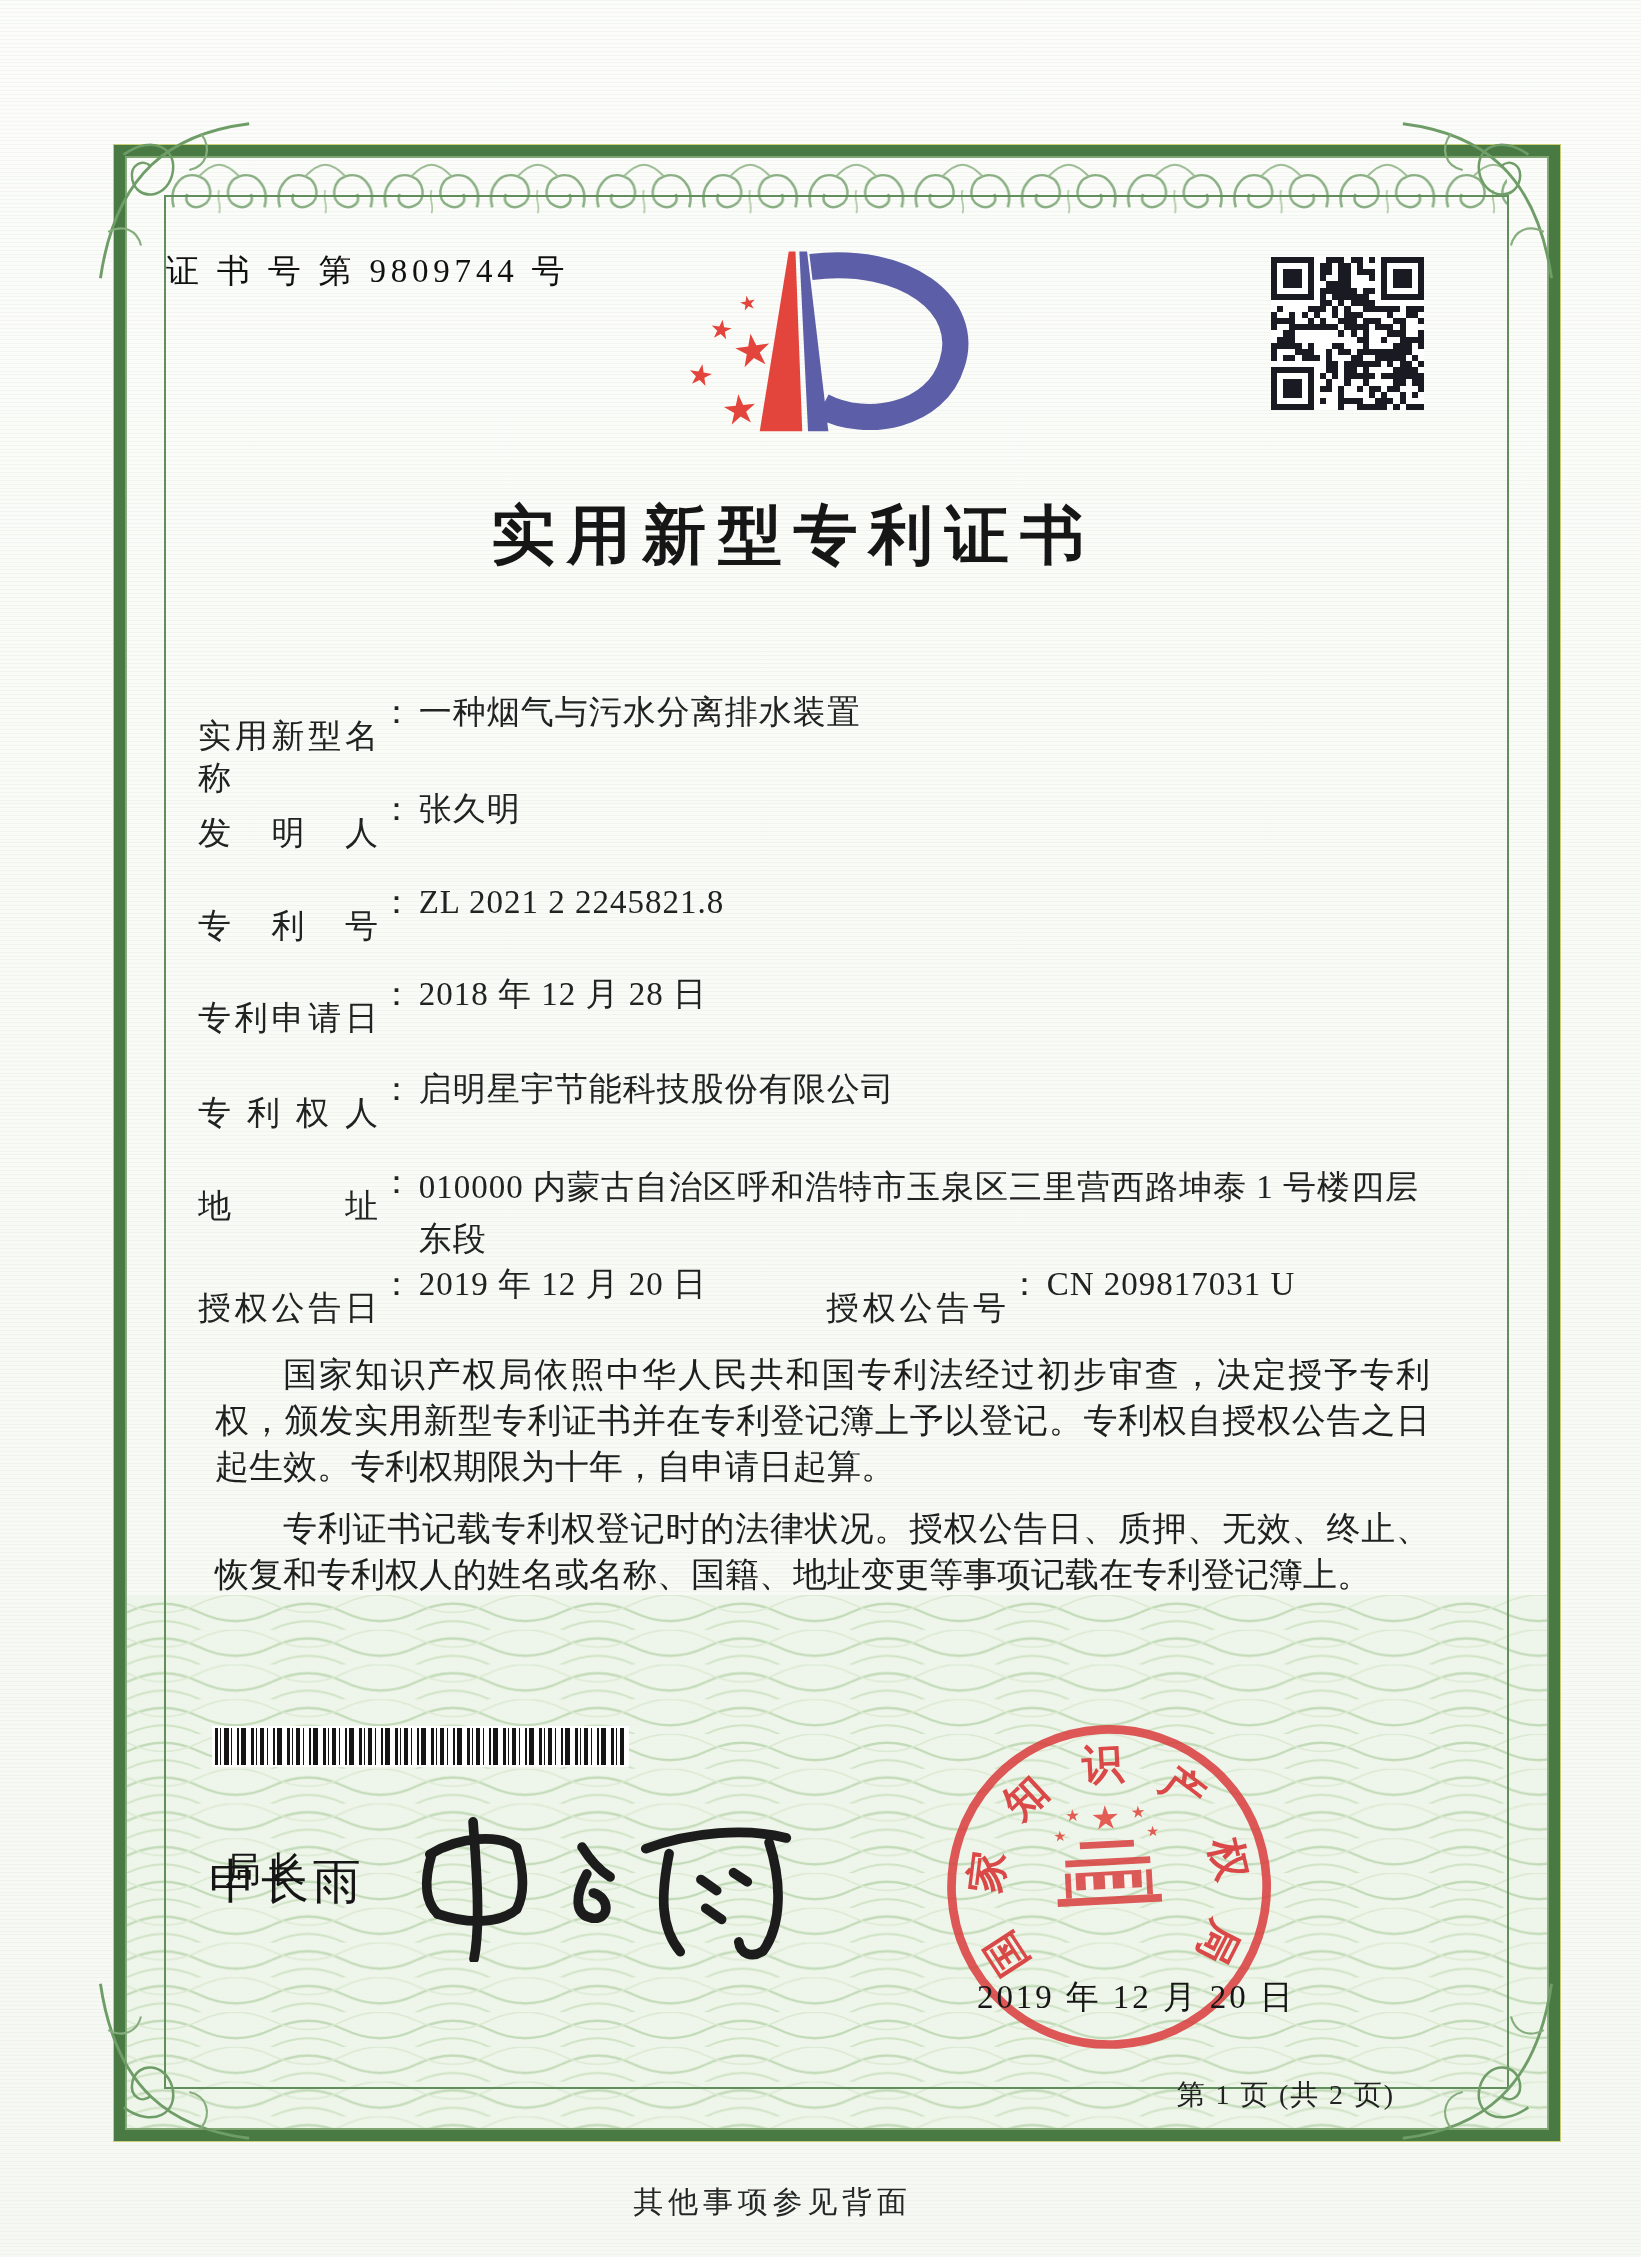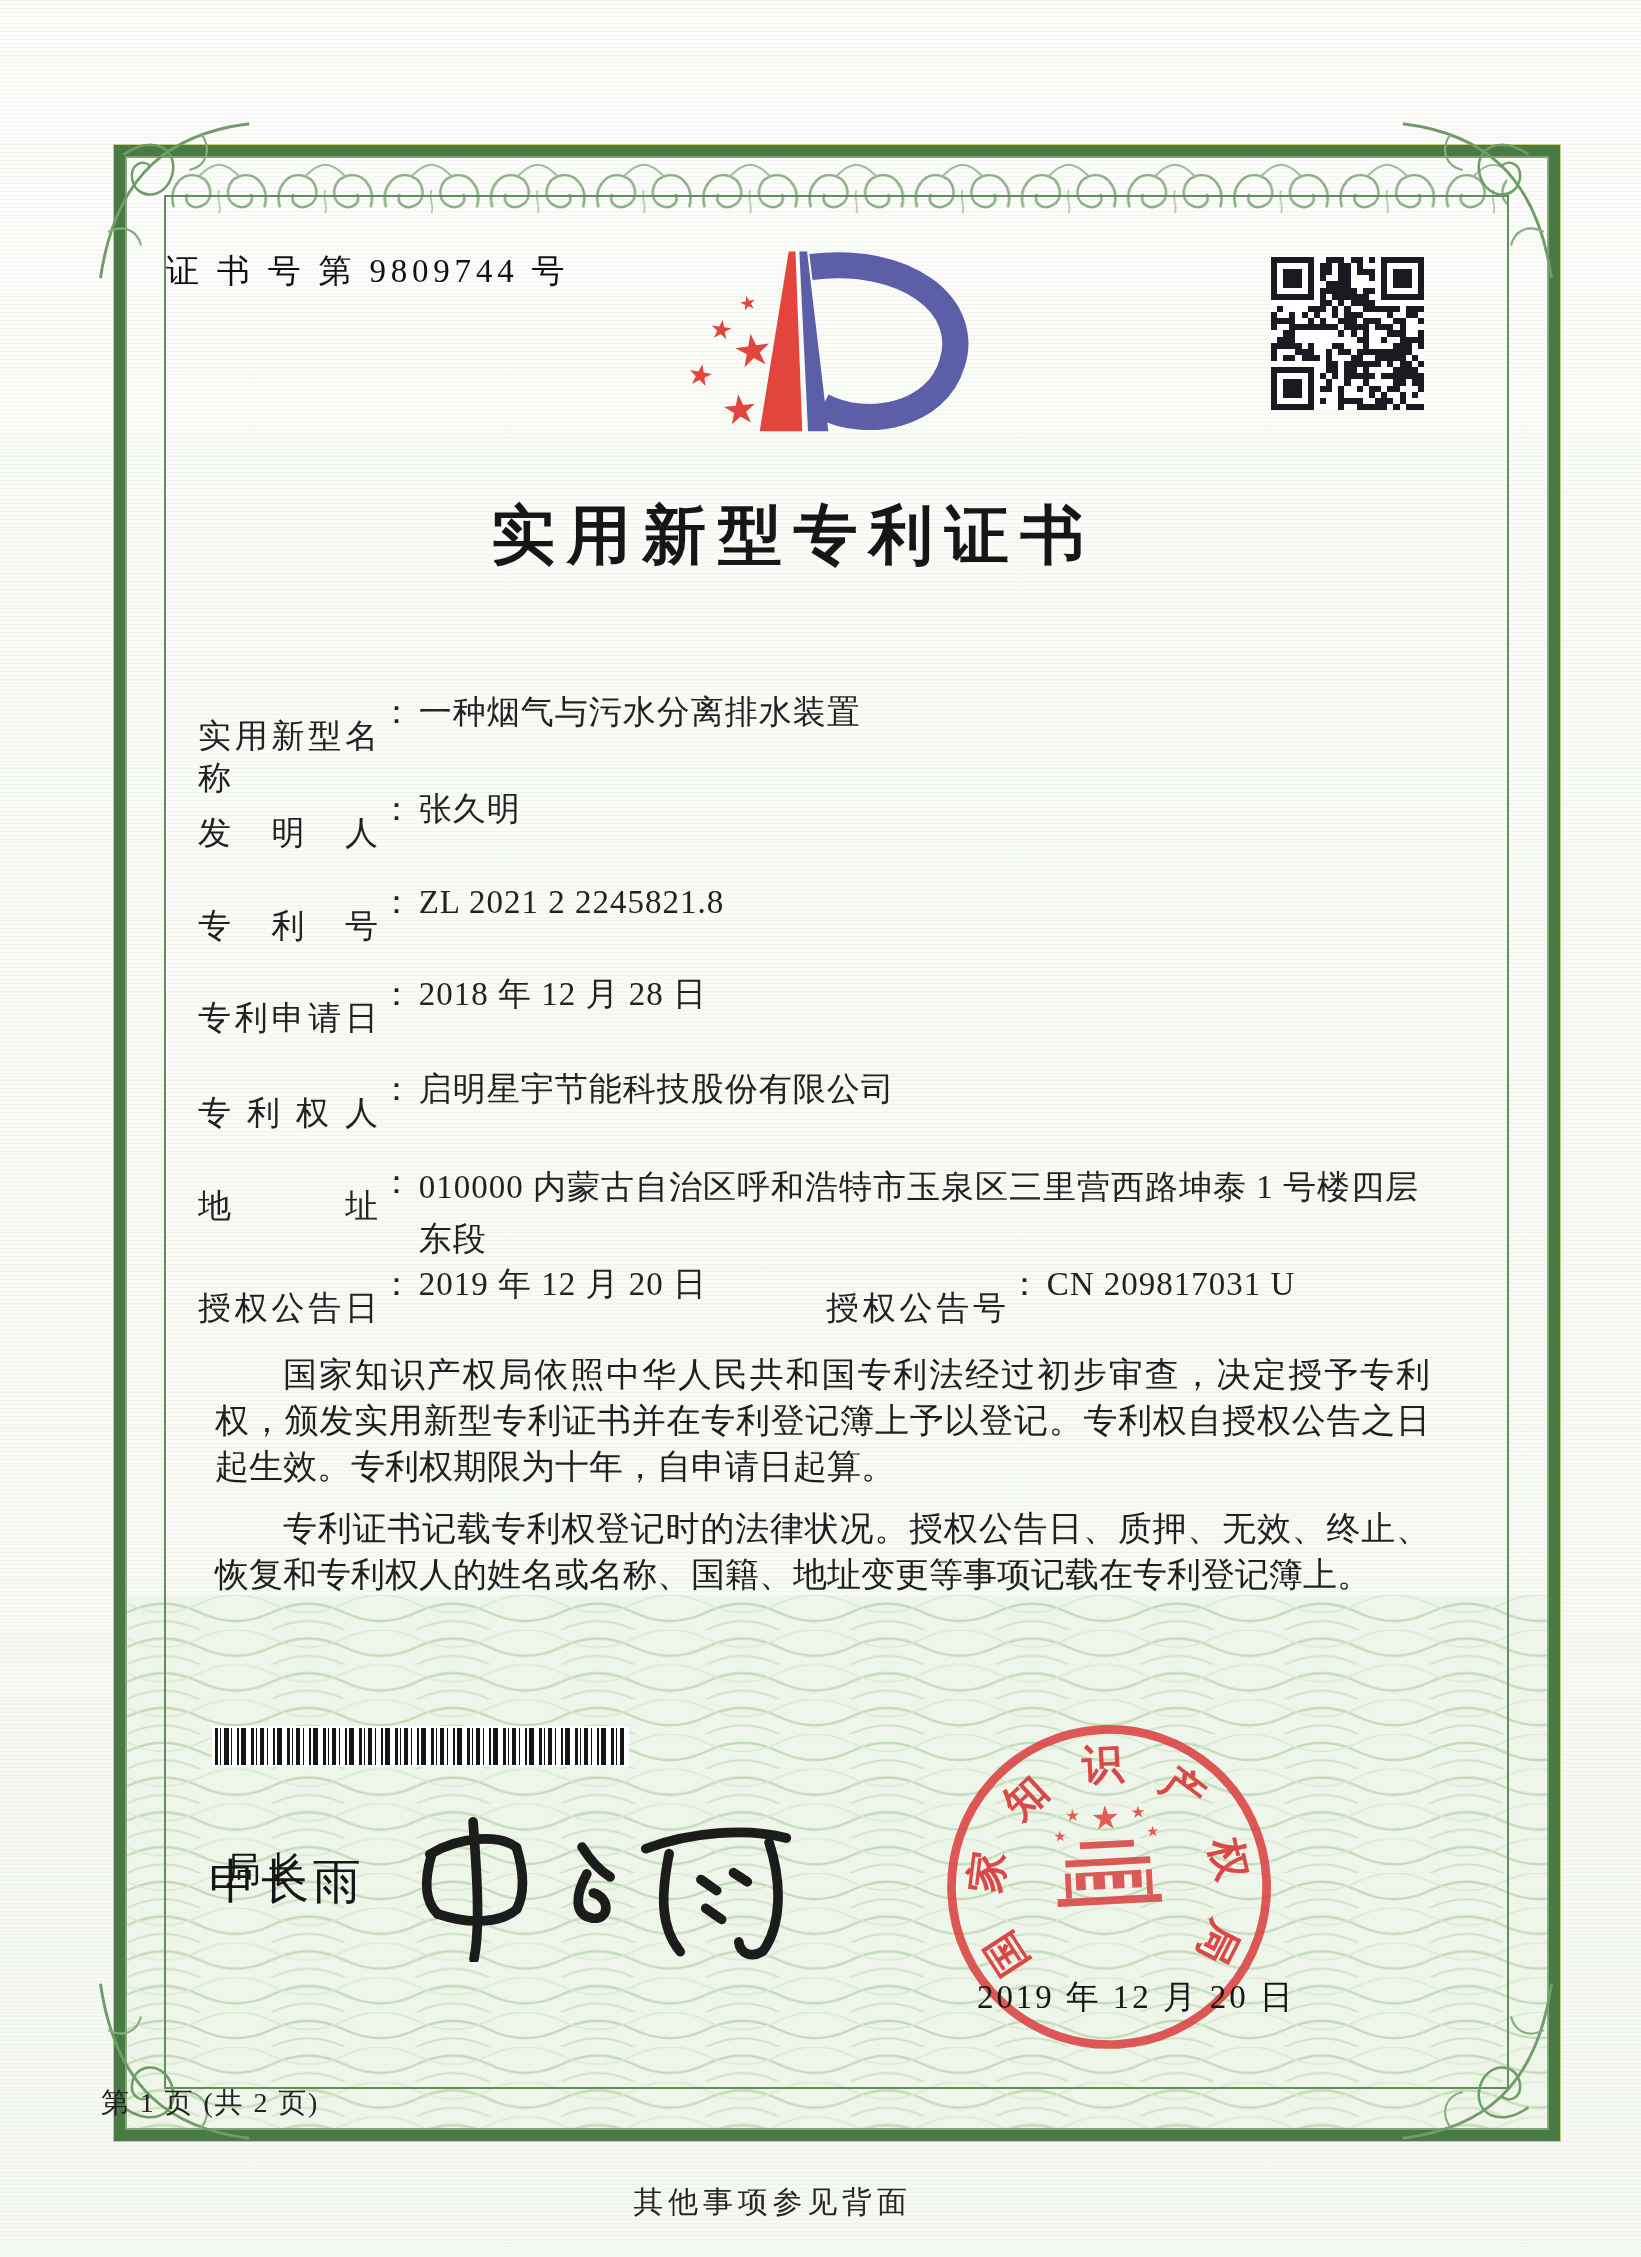--- a/index.html
+++ b/index.html
@@ -48,21 +48,21 @@
       #151515 0 2.9px,#fff 2.9px 4.8px,#151515 4.8px 5.8px,#fff 5.8px 8.7px,
       #151515 8.7px 13.5px,#fff 13.5px 16.4px,#151515 16.4px 17.4px,#fff 17.4px 22px,
       #151515 22px 24px,#fff 24px 26px,#151515 26px 31px,#fff 31px 36px);}
   .director-label{position:absolute;left:209px;top:1846px;font-size:36px;letter-spacing:7.7px;z-index:4;color:#151515;margin-left:16px;}
   .director-name{position:absolute;left:209px;top:1850px;font-size:48px;letter-spacing:3.9px;z-index:4;color:#151515;}
   .signature{position:absolute;left:394px;top:1788px;width:434px;height:174px;z-index:5;}
   .seal{position:absolute;left:935px;top:1711px;width:348px;height:348px;z-index:4;opacity:.95;transform:rotate(-3deg);}
   .seal-char{font-size:43px;font-weight:bold;fill:#d94040;text-anchor:middle;dominant-baseline:central;
     font-family:"Liberation Serif","DejaVu Serif",serif;}
   .seal-date{position:absolute;left:977px;top:1975px;font-size:33px;letter-spacing:2.9px;color:#161616;z-index:6;}
-  .page-indicator{position:absolute;left:101px;top:2076px;width:1294px;text-align:left;font-size:28px;letter-spacing:1.9px;z-index:4;color:#222;margin-top:8px;}
+  .page-indicator{position:absolute;left:101px;top:2076px;width:1294px;text-align:right;font-size:28px;letter-spacing:1.9px;z-index:4;color:#222;}
   .back-note{position:absolute;left:0;top:2182px;width:1545px;text-align:center;font-size:30px;letter-spacing:4.8px;color:#262626;z-index:4;}
 </style>
 </head>
 <body>
 
 <div class="page">
 
   <div class="frame-band"></div>
 
   <svg class="guilloche" viewBox="0 0 1471 552" preserveAspectRatio="none">

